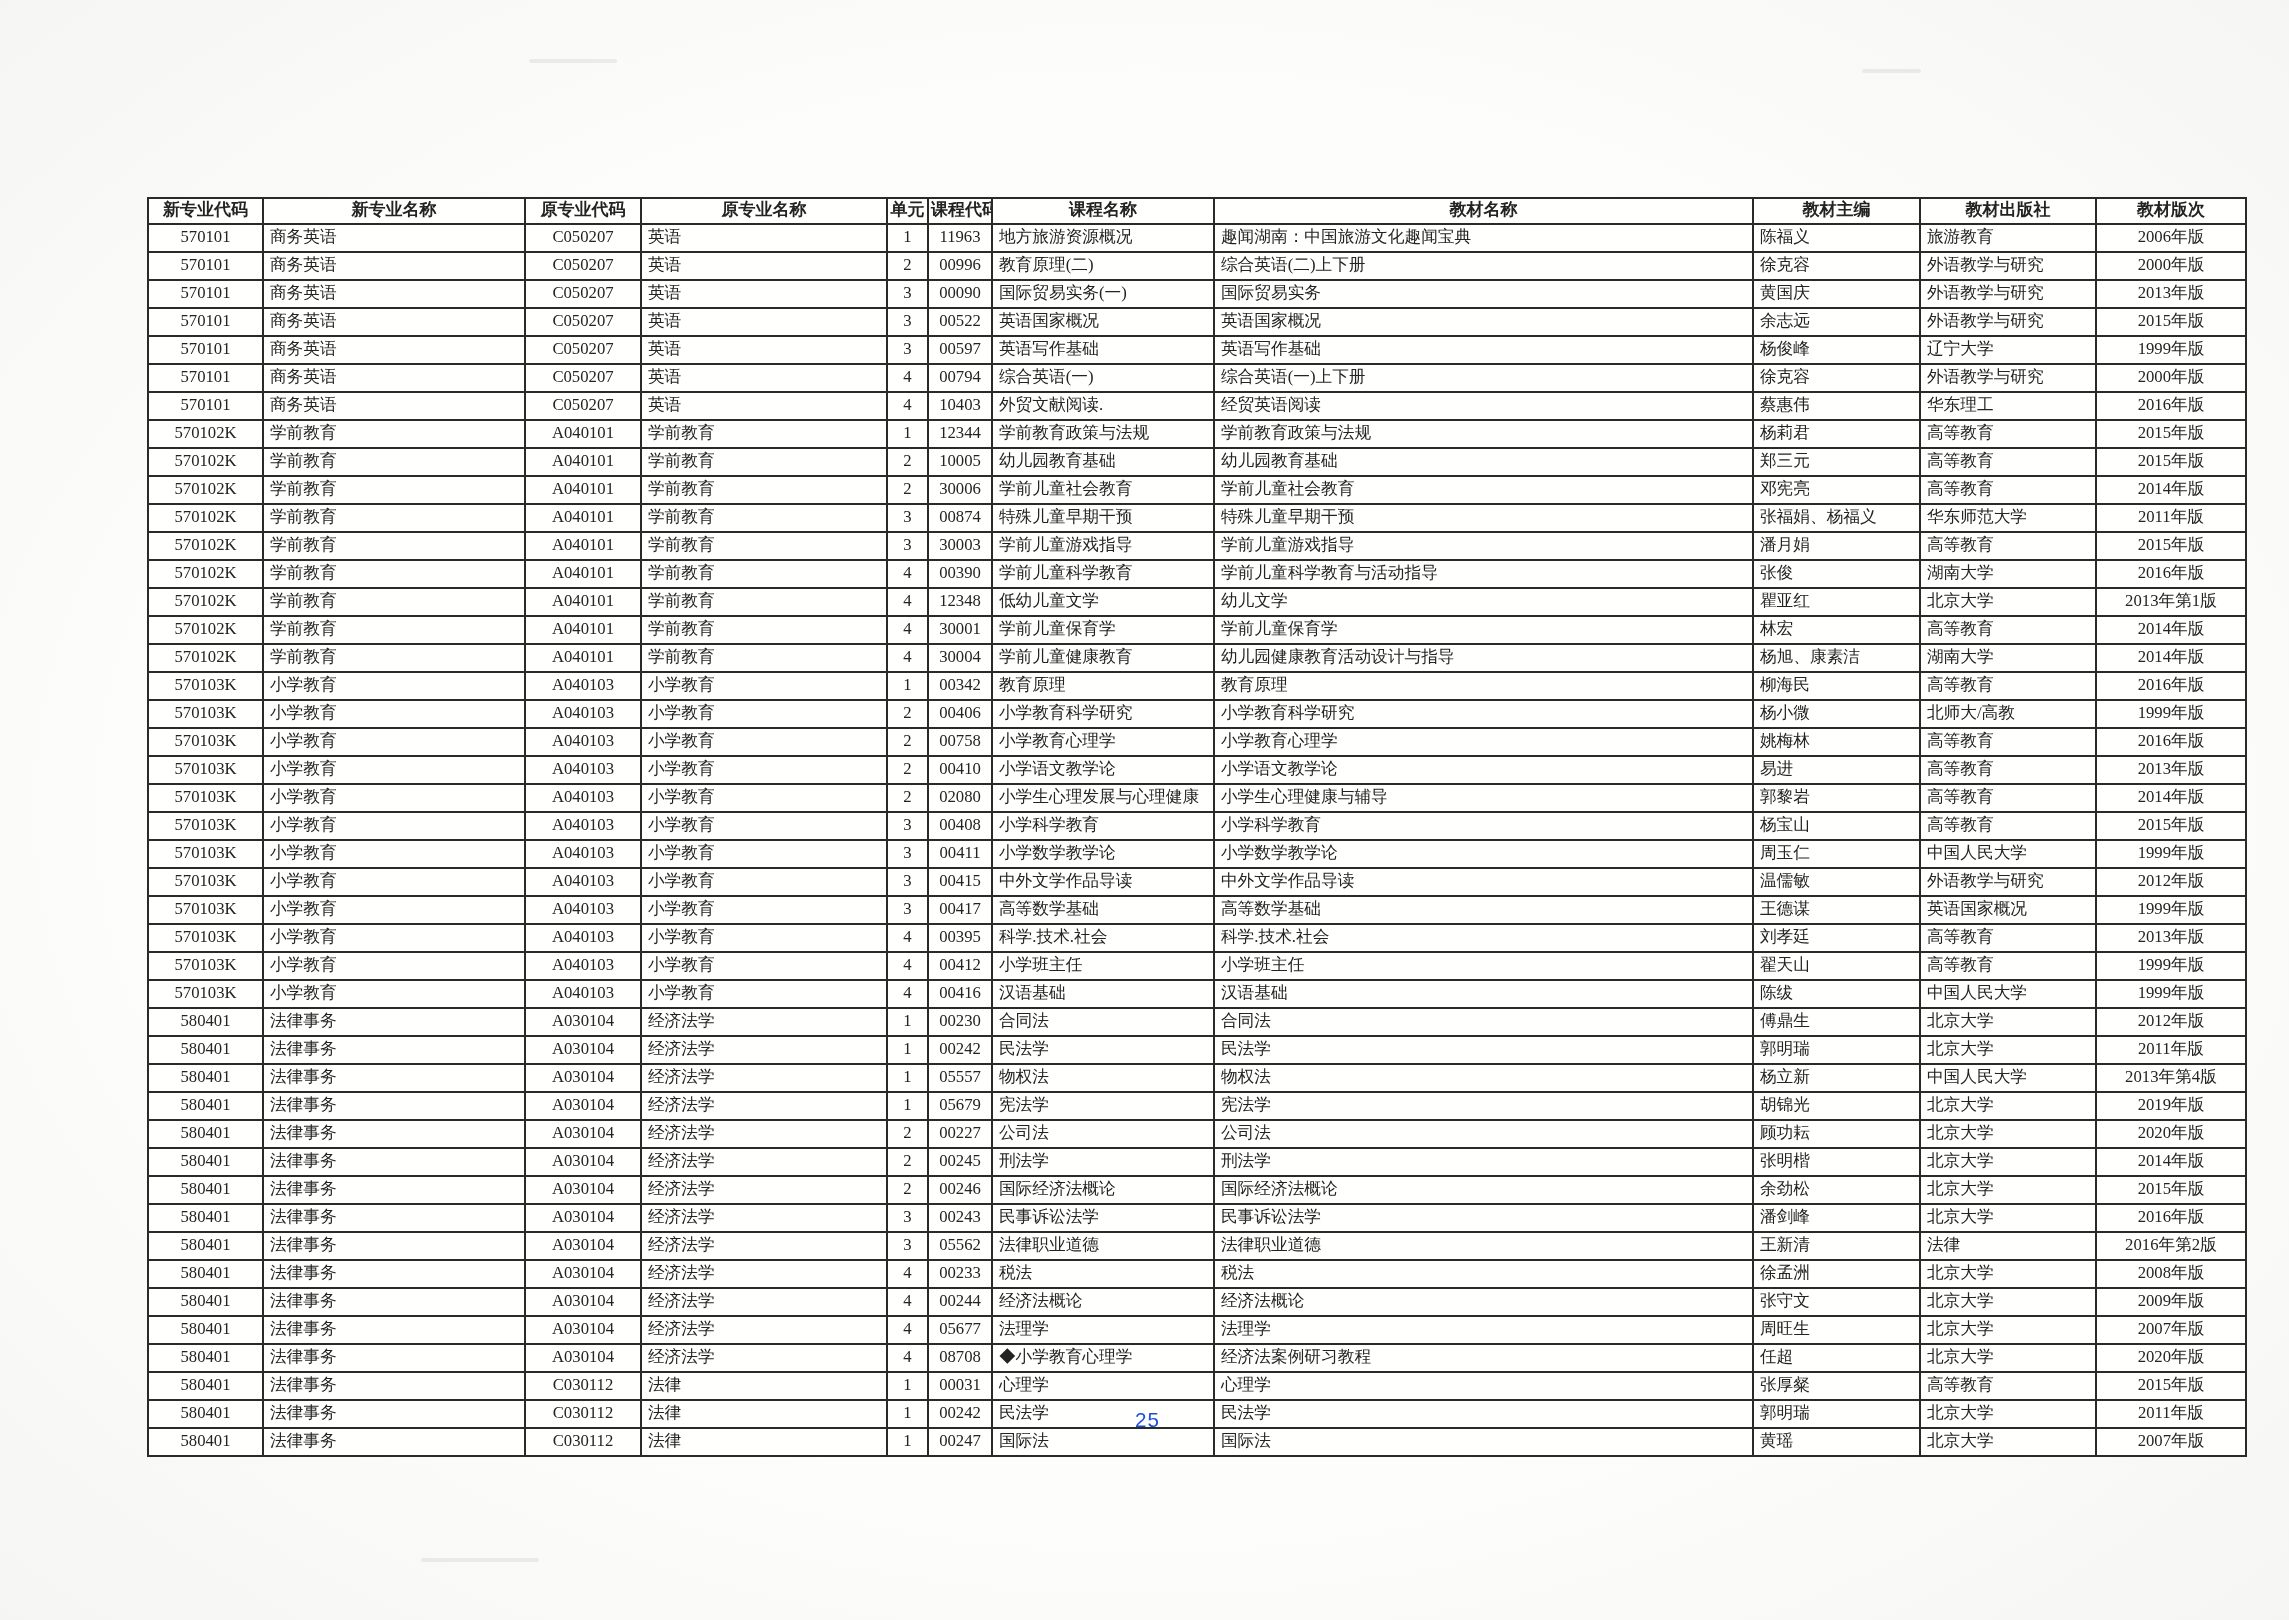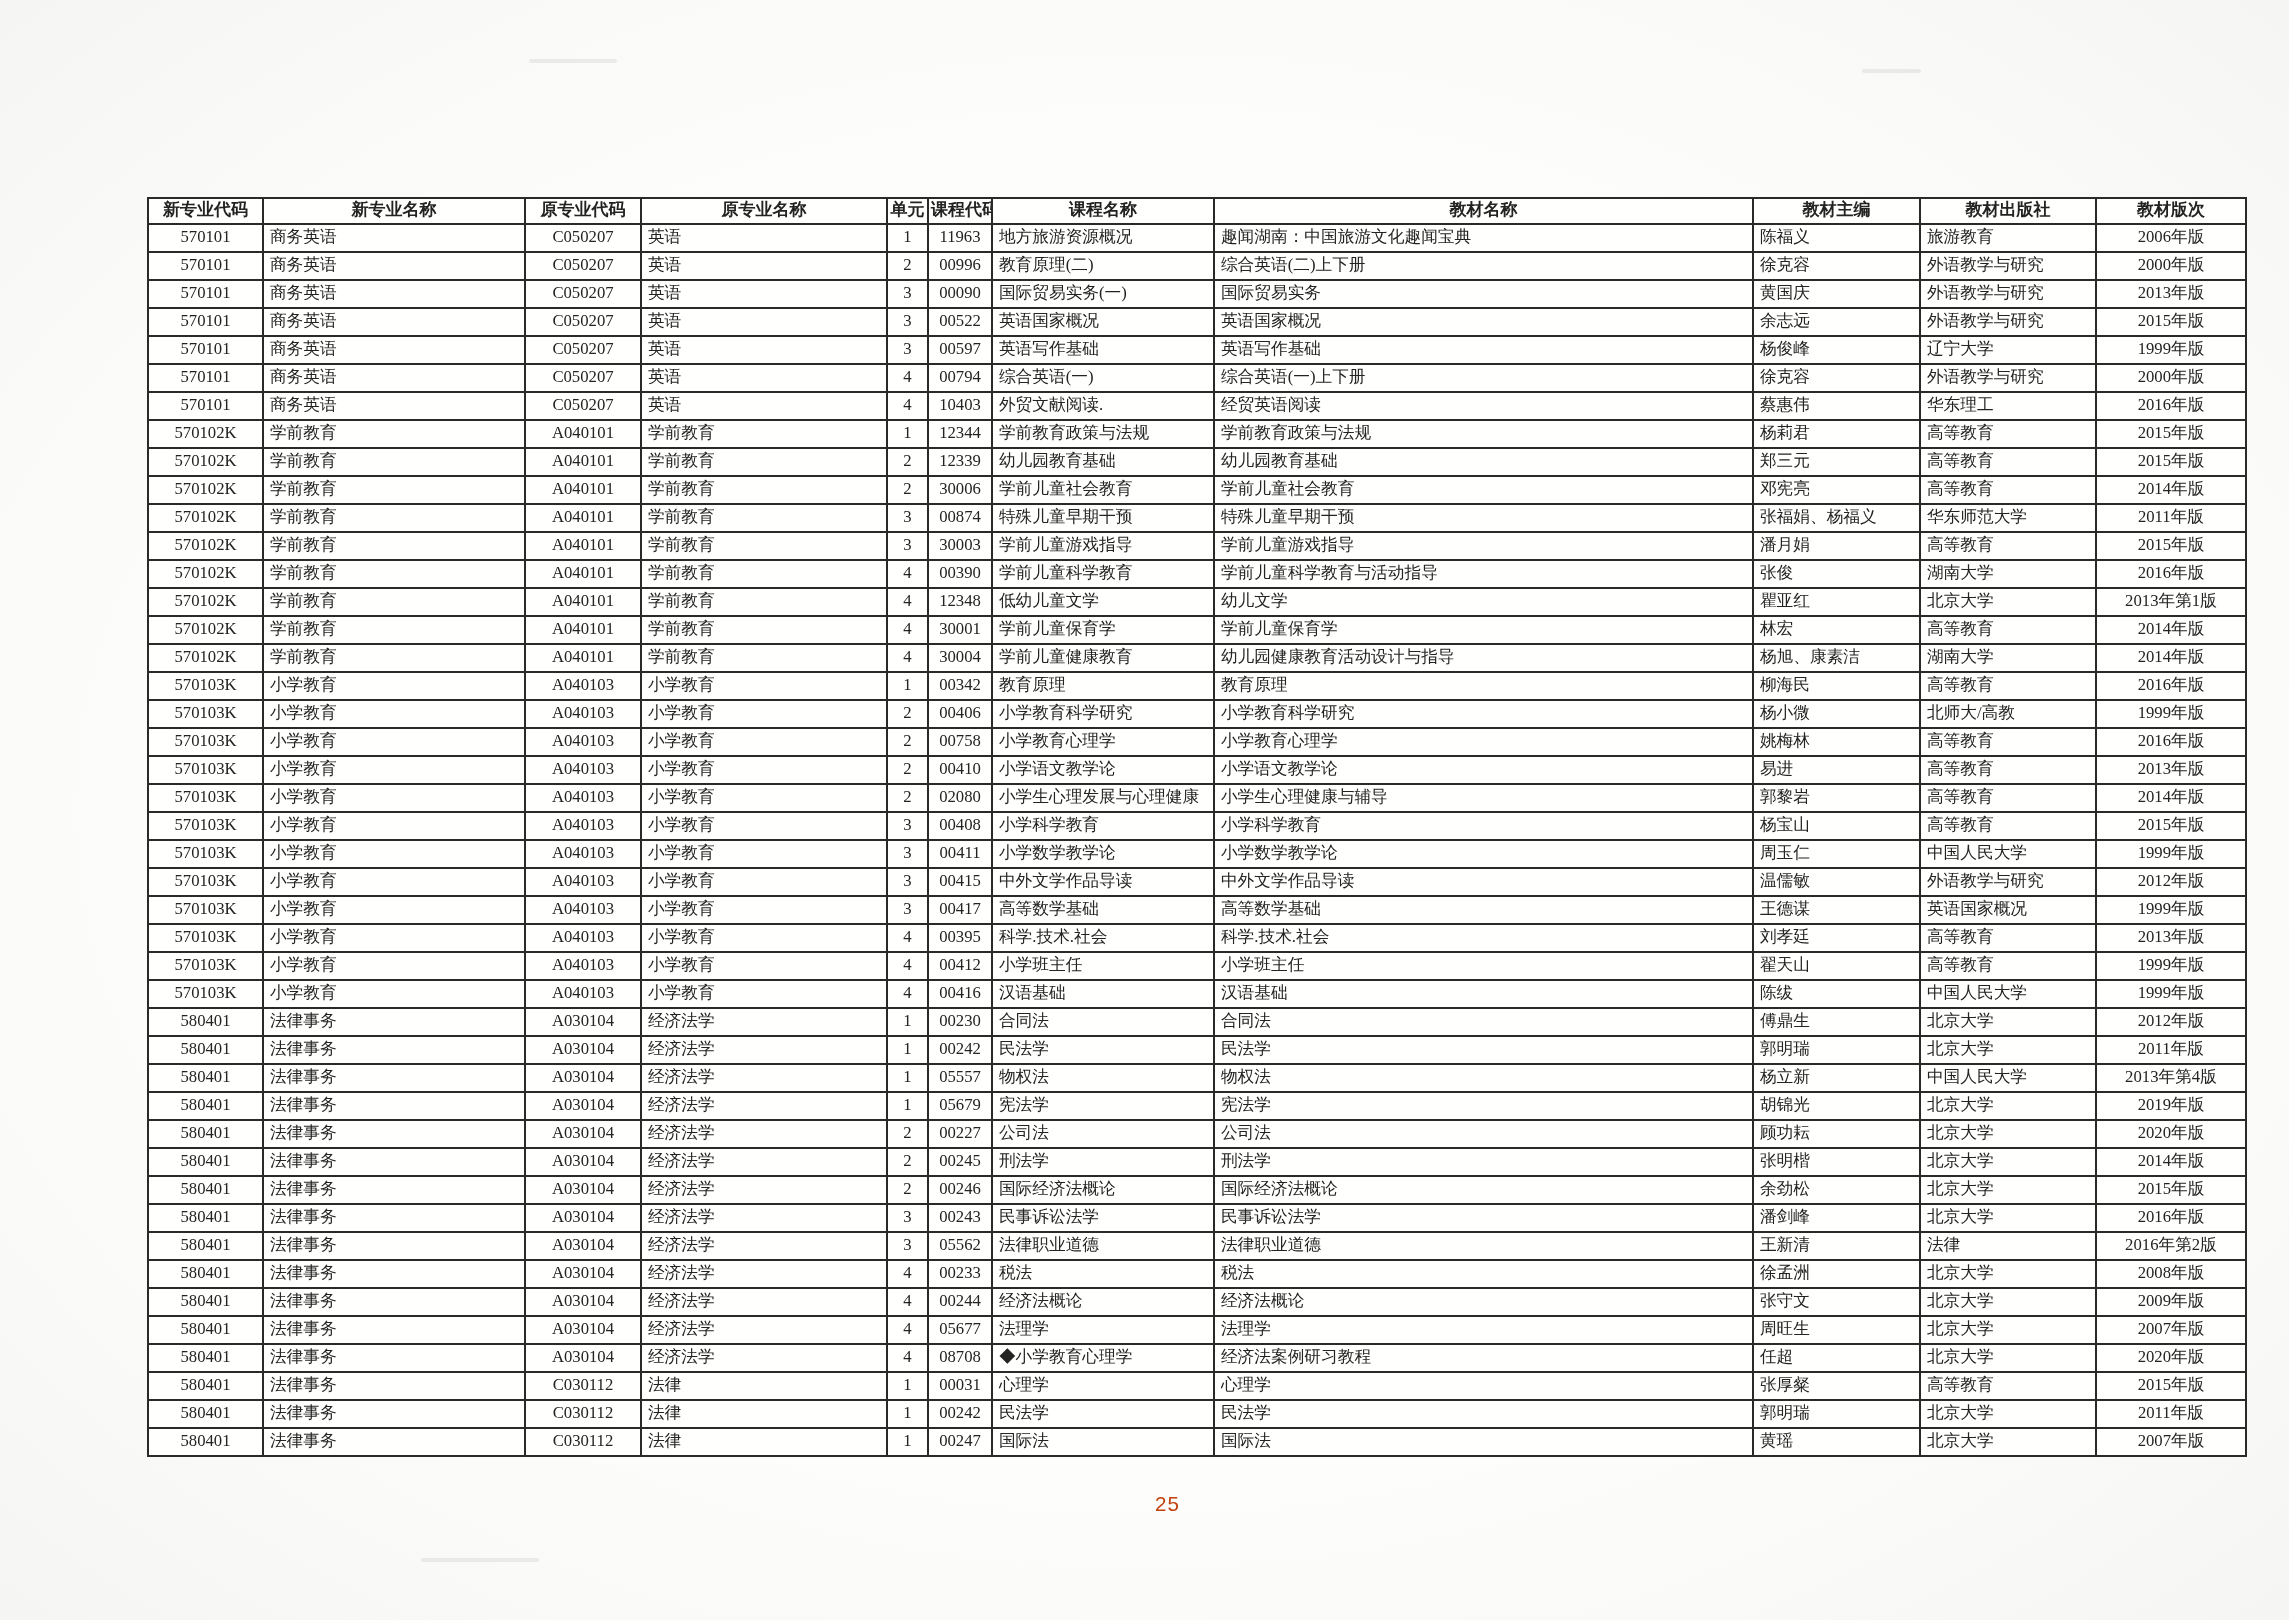--- a/index.html
+++ b/index.html
@@ -62,26 +62,25 @@
   table.course-table td:nth-child(7),
   table.course-table td:nth-child(8),
   table.course-table td:nth-child(9),
   table.course-table td:nth-child(10) {
     text-align: left;
     padding-left: 5.9px;
   }
   .page-number {
     position: absolute;
     left: 1135px;
-    top: 1492px;
+    top: 1408px;
     font-size: 20.6px;
     font-family: "Liberation Sans", sans-serif;
-    color: #c2410c;
+    color: #1d4ed8;
     letter-spacing: 1px;
-    margin-left: 20px;
   }
   
   .smudge {
     position: absolute;
     background: rgba(120,120,118,0.12);
     border-radius: 2px;
   }
 </style>
 </head>
 <body>
@@ -225,21 +224,21 @@
         <td>杨莉君</td>
         <td>高等教育</td>
         <td>2015年版</td>
       </tr>
       <tr>
         <td>570102K</td>
         <td>学前教育</td>
         <td>A040101</td>
         <td>学前教育</td>
         <td>2</td>
-        <td>12339</td>
+        <td>10005</td>
         <td>幼儿园教育基础</td>
         <td>幼儿园教育基础</td>
         <td>郑三元</td>
         <td>高等教育</td>
         <td>2015年版</td>
       </tr>
       <tr>
         <td>570102K</td>
         <td>学前教育</td>
         <td>A040101</td>

